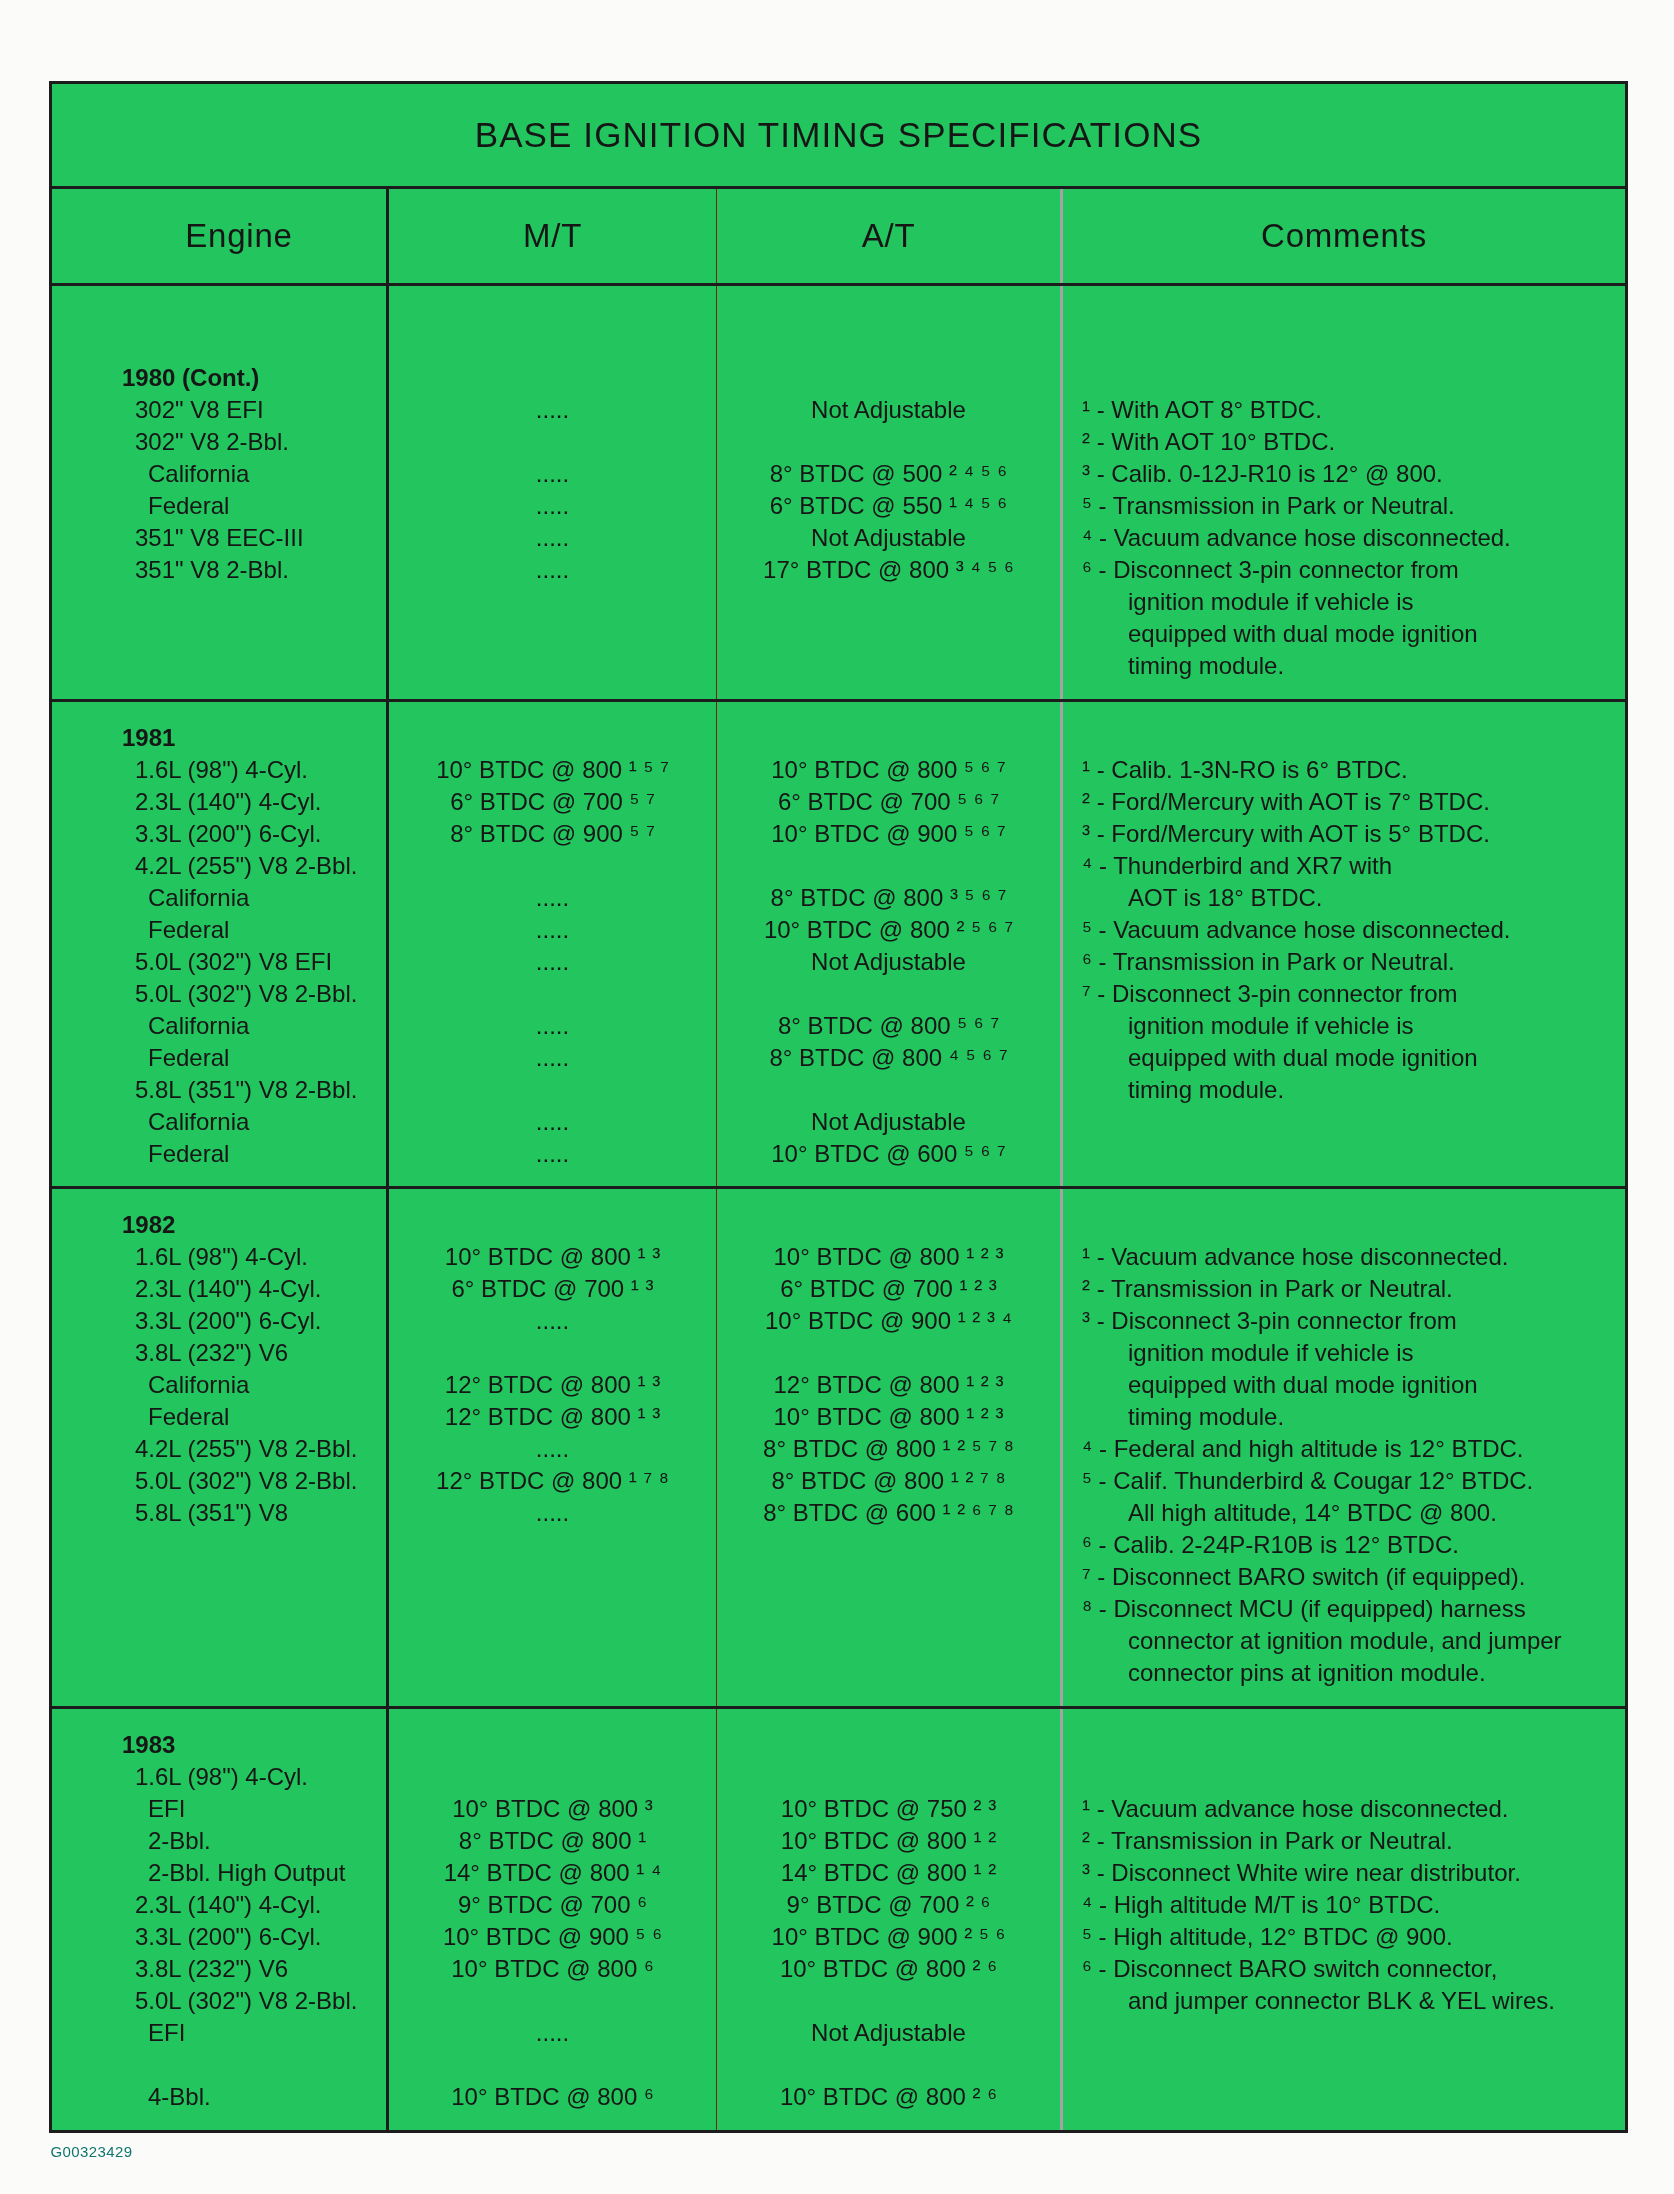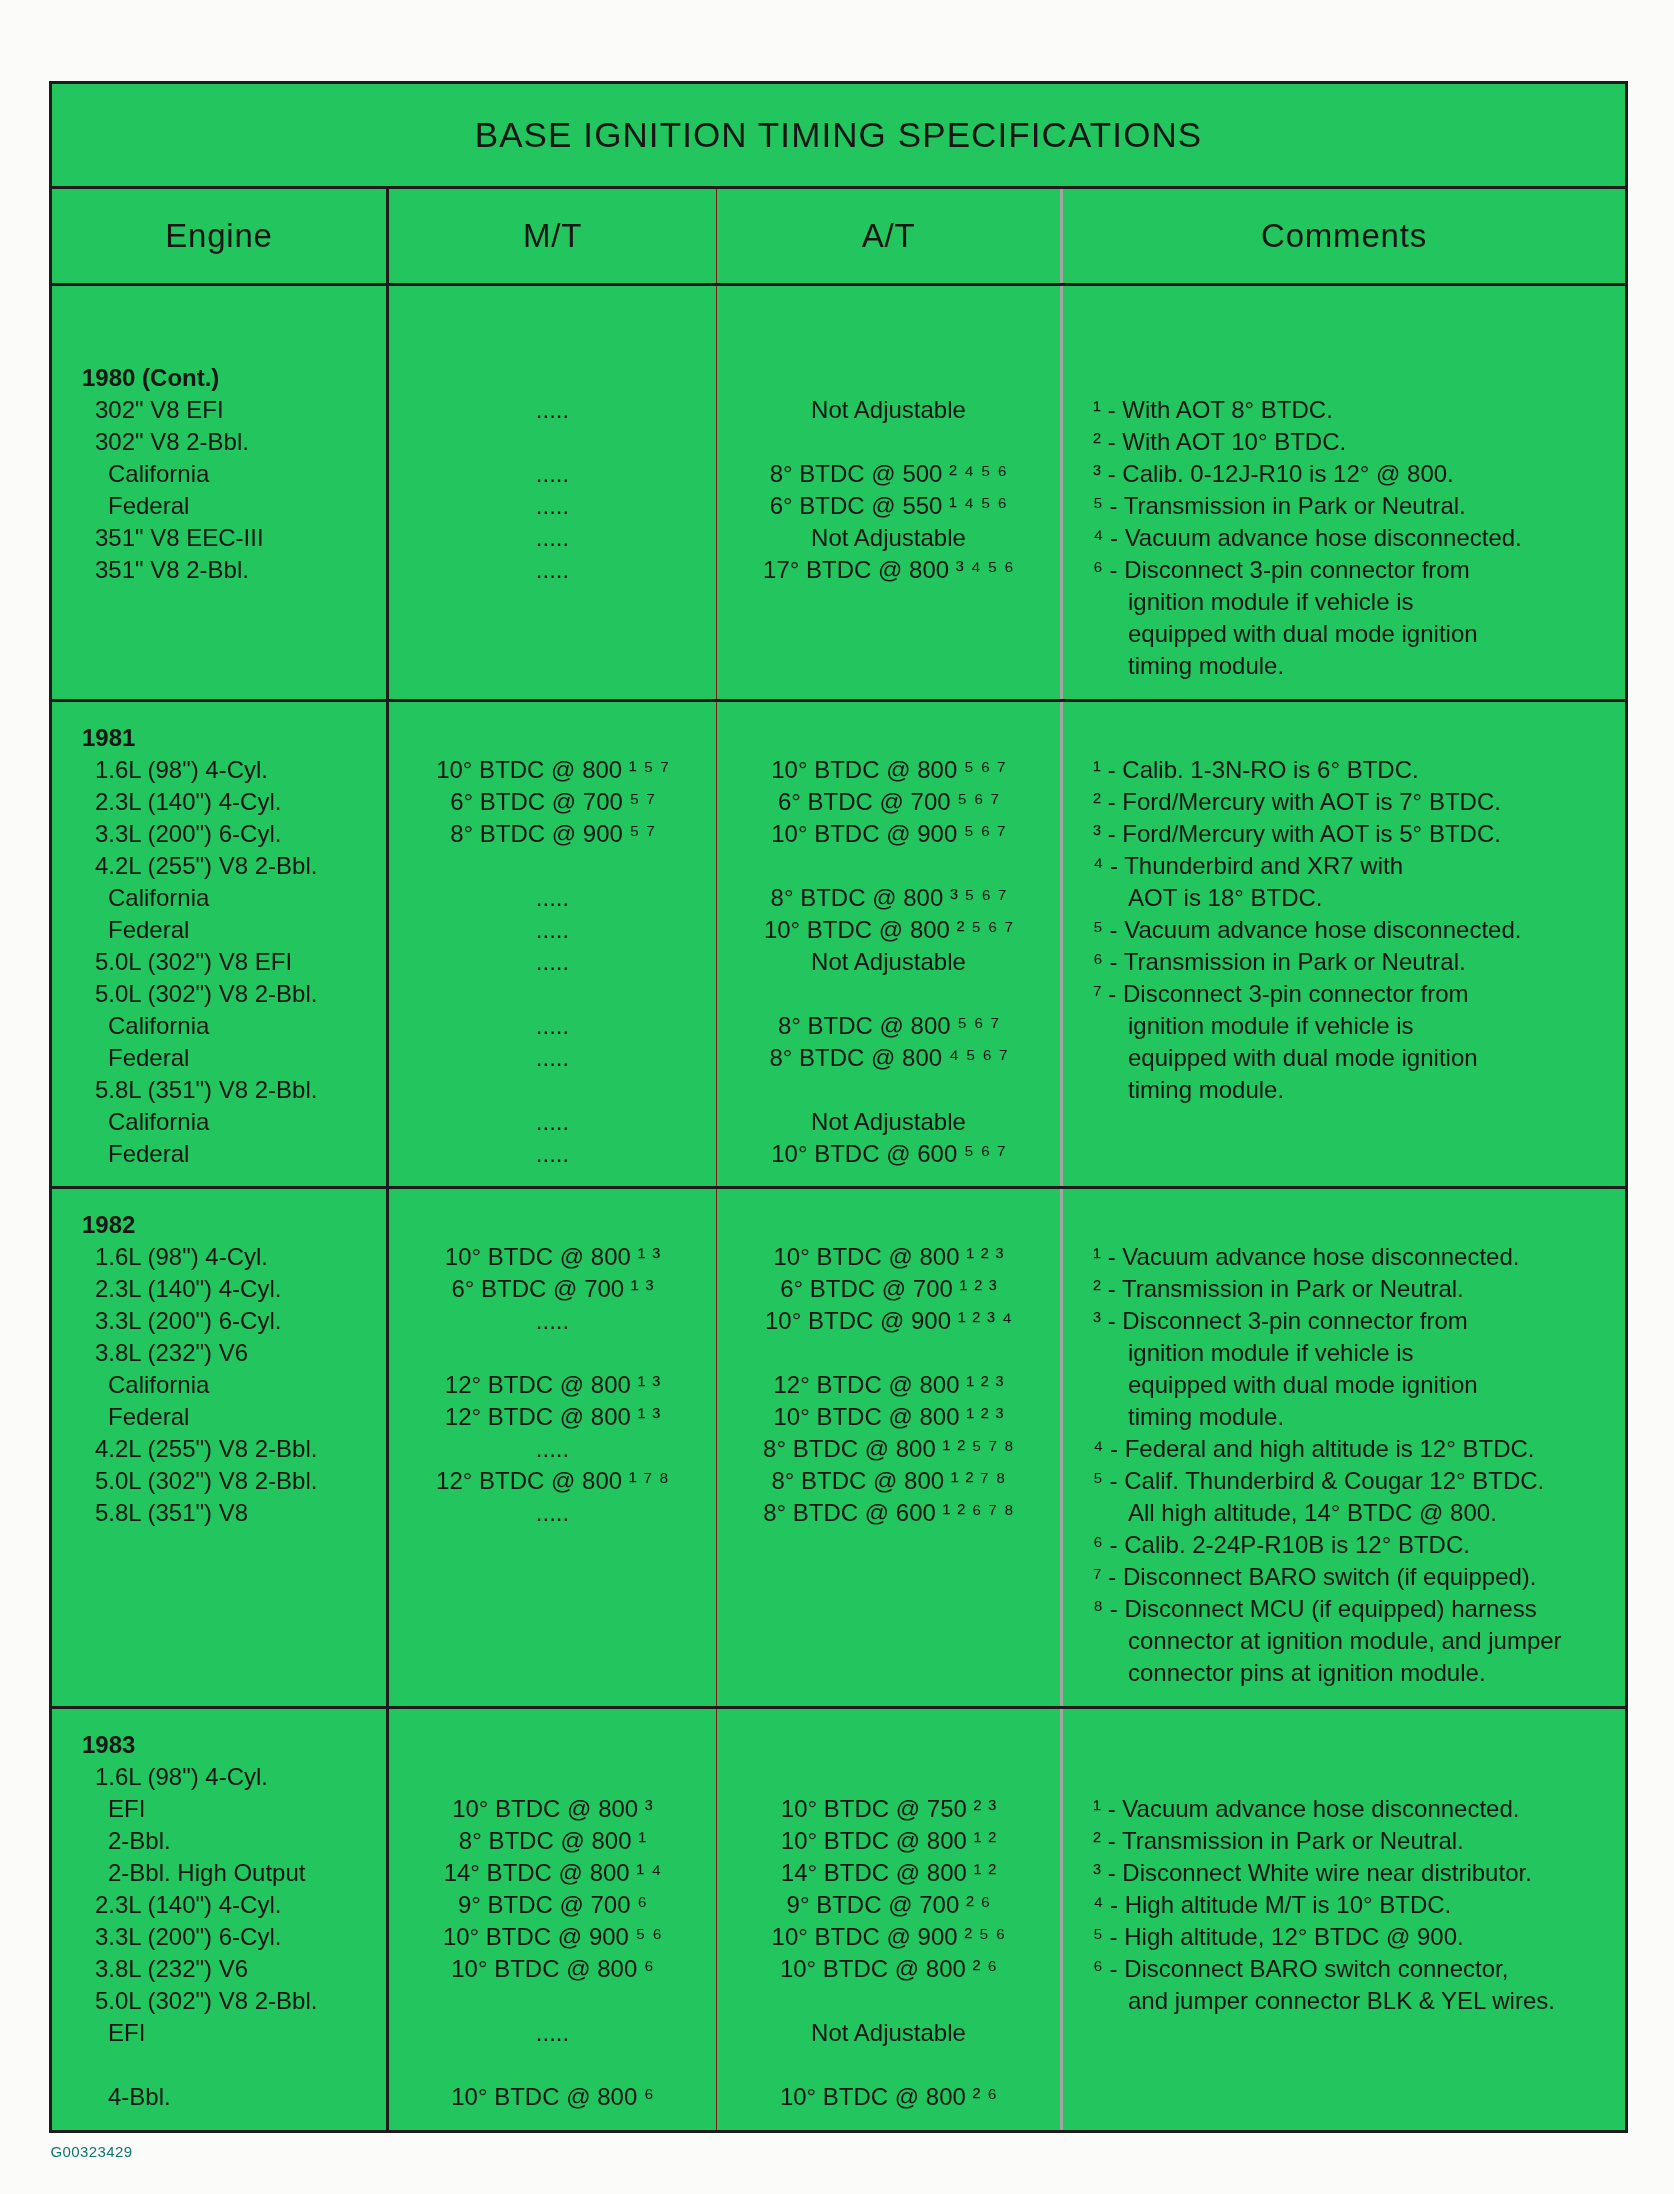--- a/index.html
+++ b/index.html
@@ -35,21 +35,21 @@
     border-bottom: 3px solid #1c1c1c;
   }
   .header-row .hcell {
     height: 94px;
     display: flex;
     align-items: center;
     justify-content: center;
     font-size: 33px;
     letter-spacing: 0.8px;
   }
-  .c-engine { width: 334px; box-sizing: border-box; }
+  .c-engine { width: 334px; box-sizing: border-box; padding-left: 40px; }
   .c-mt     { width: 330px; box-sizing: border-box; border-left: 3px solid #1c1c1c; }
   .c-at     { width: 344px; box-sizing: border-box; border-left: 1px solid #7f1d1d; }
   .c-comments { flex: 1; box-sizing: border-box; border-left: 3px solid #a3a3a3; }
 
   .section {
     display: flex;
     align-items: stretch;
   }
   .section + .section { border-top: 3px solid #1c1c1c; }
   .section .col {
@@ -65,21 +65,21 @@
     white-space: nowrap;
     overflow: visible;
   }
   .year {
     font-weight: bold;
     padding-left: 30px;
   }
   .ind-1 { padding-left: 43px; }
   .ind-2 { padding-left: 56px; }
   .val   { text-align: center; }
-  .cline { padding-left: 30px; }
+  .cline { padding-left: 19px; }
   .cont  { padding-left: 65px; }
 
   .footer-id {
     margin: 10.6px 0 0 1.5px;
     font-size: 15px;
     letter-spacing: 0.4px;
     color: #0f766e;
   }
 </style>
 </head>

